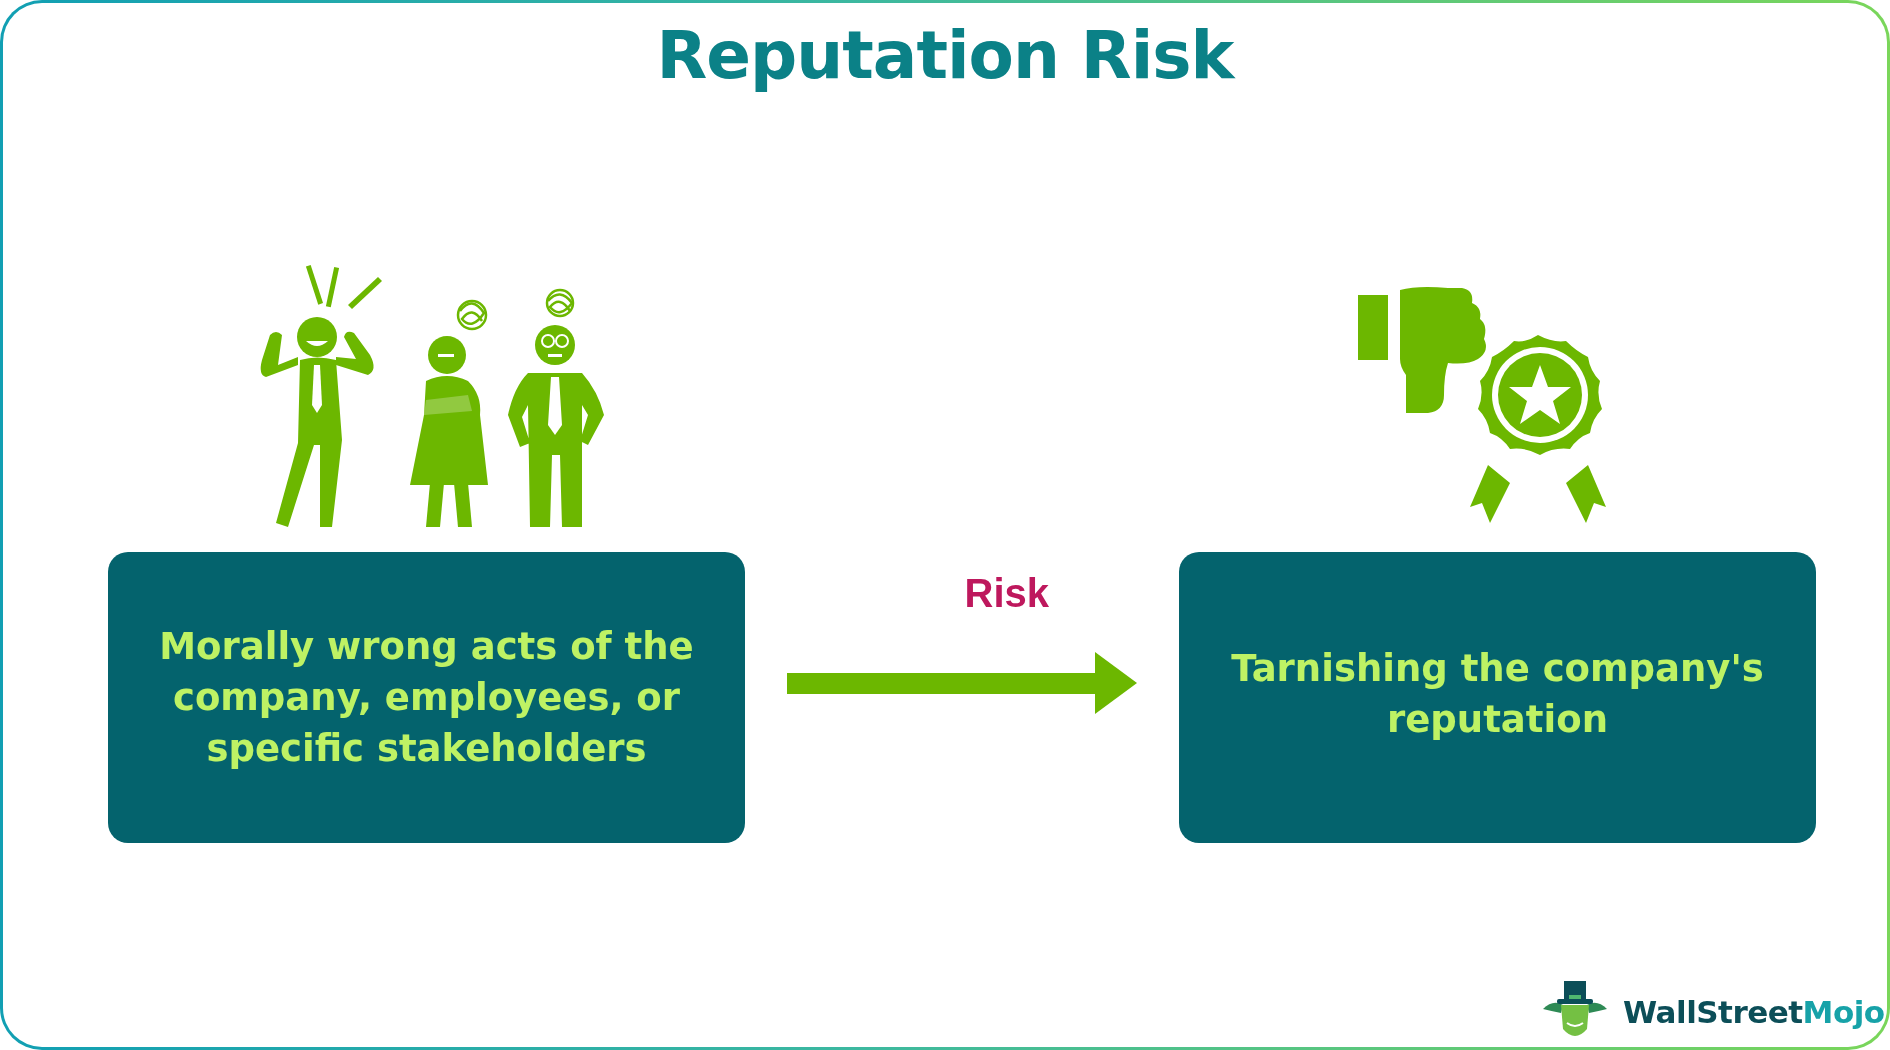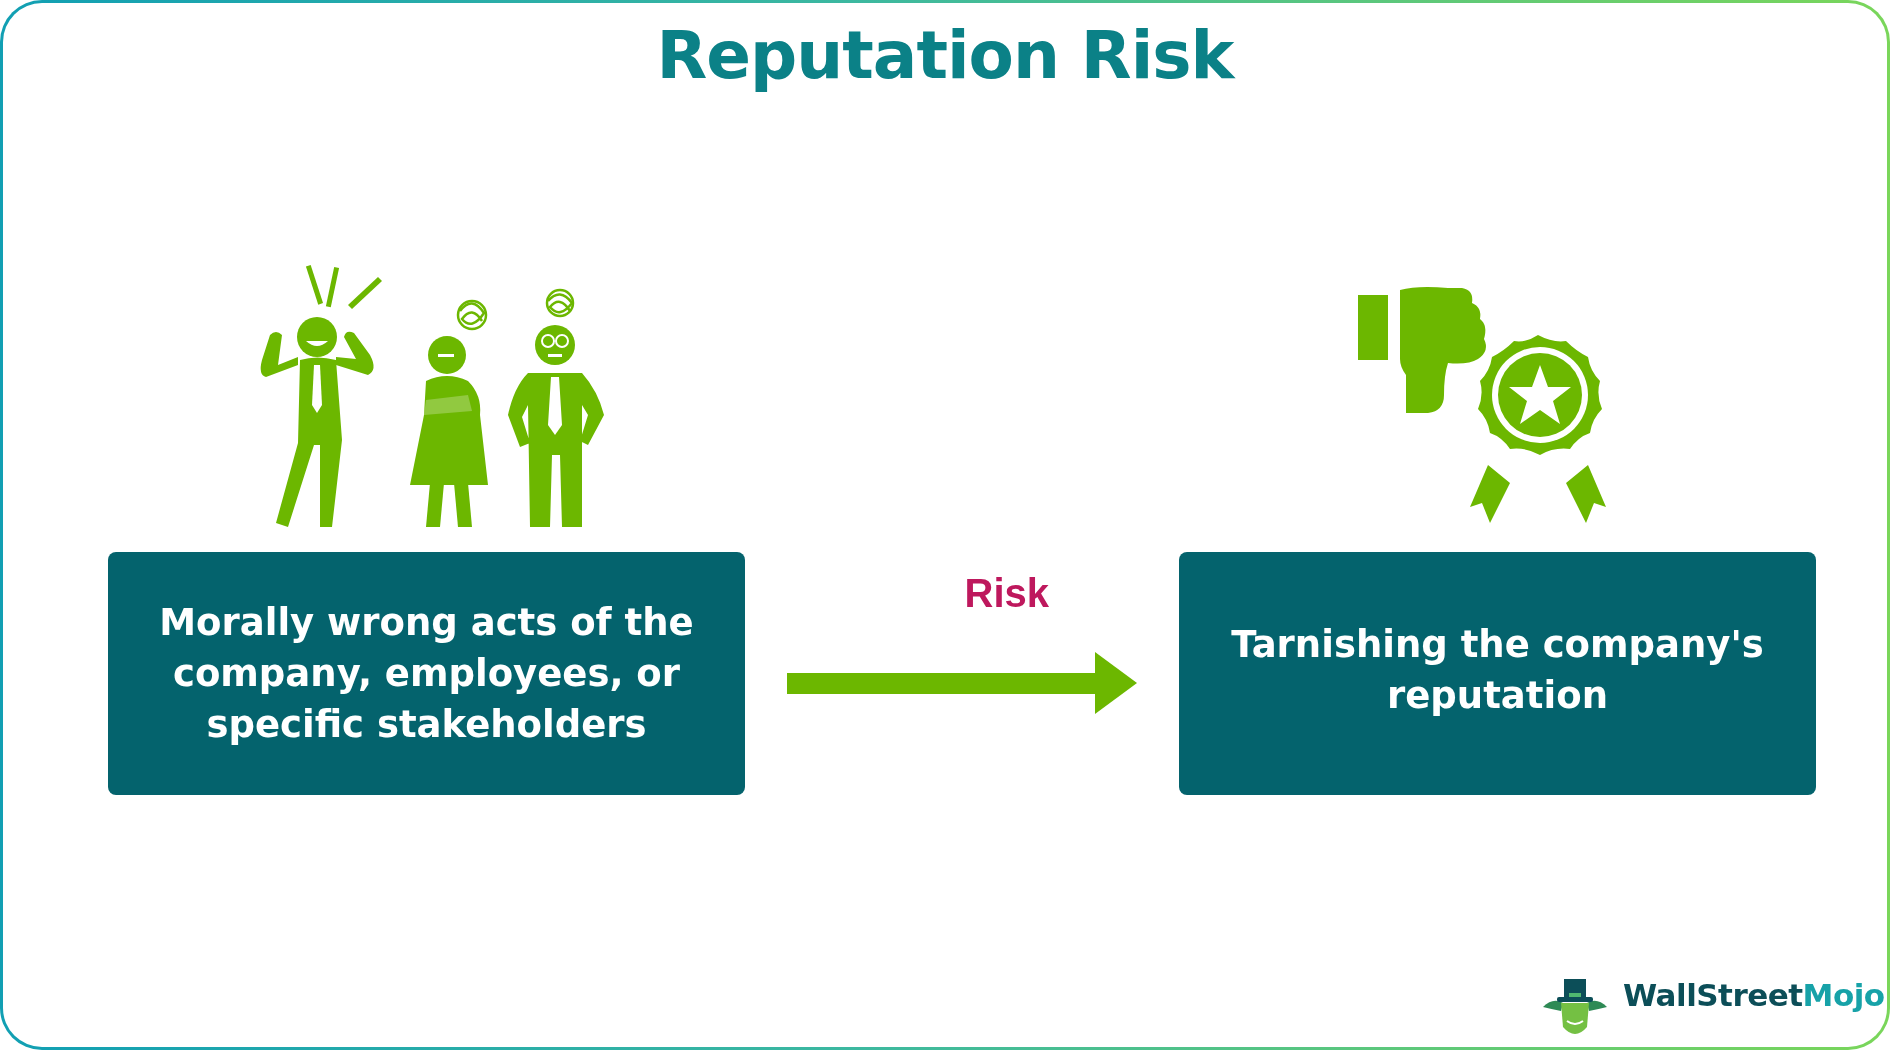--- a/index.html
+++ b/index.html
@@ -15,42 +15,42 @@
     width: 100%; height: 100%; background: #ffffff; border-radius: 39px; position: relative;
   }
 
   .title {
     position: absolute; left: 0; right: 0; top: 14px; text-align: center;
     font-family: "DejaVu Sans", sans-serif; font-weight: bold; font-size: 66px;
     color: #0b8187; letter-spacing: -1px;
   }
 
   .box {
-    position: absolute; top: 549px; width: 637px; height: 243px;
-    background: #04636d; border-radius: 8px;
+    position: absolute; top: 549px; width: 637px; height: 291px;
+    background: #04636d; border-radius: 20px;
     display: flex; align-items: center; justify-content: center;
-    text-align: center; color: #ffffff;
+    text-align: center; color: #bef264;
     font-family: "DejaVu Sans", sans-serif; font-weight: bold; font-size: 37px; line-height: 51px;
     box-sizing: border-box; padding: 0 50px;
   }
   .box-left { left: 105px; }
   .box-right { left: 1176px; padding-bottom: 8px; }
 
   .risk-label {
     position: absolute; left: 846px; width: 200px; top: 568px; text-align: right;
     font-family: Liberation Sans, sans-serif; font-weight: bold; font-size: 40px; color: #be185d;
   }
 
   .arrow { position: absolute; left: 784px; top: 645px; width: 352px; height: 70px; }
 
   .icon { position: absolute; }
   .people-icon { left: 255px; top: 262px; width: 370px; height: 265px; }
   .badge-icon { left: 1355px; top: 282px; width: 280px; height: 245px; }
 
-  .logo { position: absolute; left: 1536px; top: 974px; height: 70px; display: flex; }
+  .logo { position: absolute; left: 1536px; top: 974px; height: 70px; display: flex; align-items: center; }
   .logo-text { font-family: "DejaVu Sans", sans-serif; font-weight: bold; font-size: 31px; margin-left: 12px; letter-spacing: -0.5px; }
   .logo-a { color: #0c4e58; }
   .logo-b { color: #17a2a8; }
 </style>
 </head>
 <body>
 
 <div class="frame">
   <div class="frame-inner">
 

